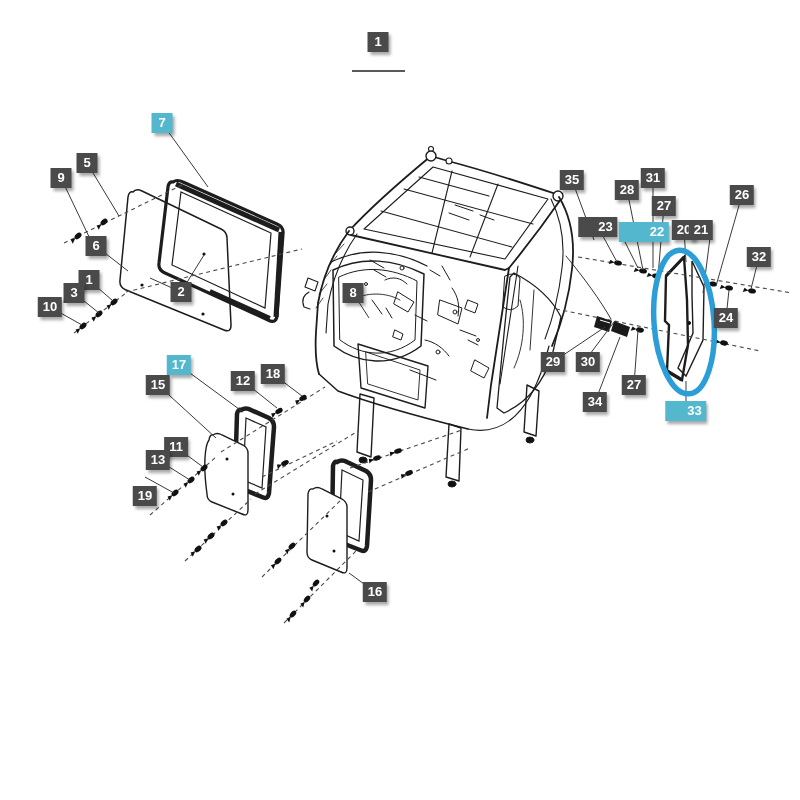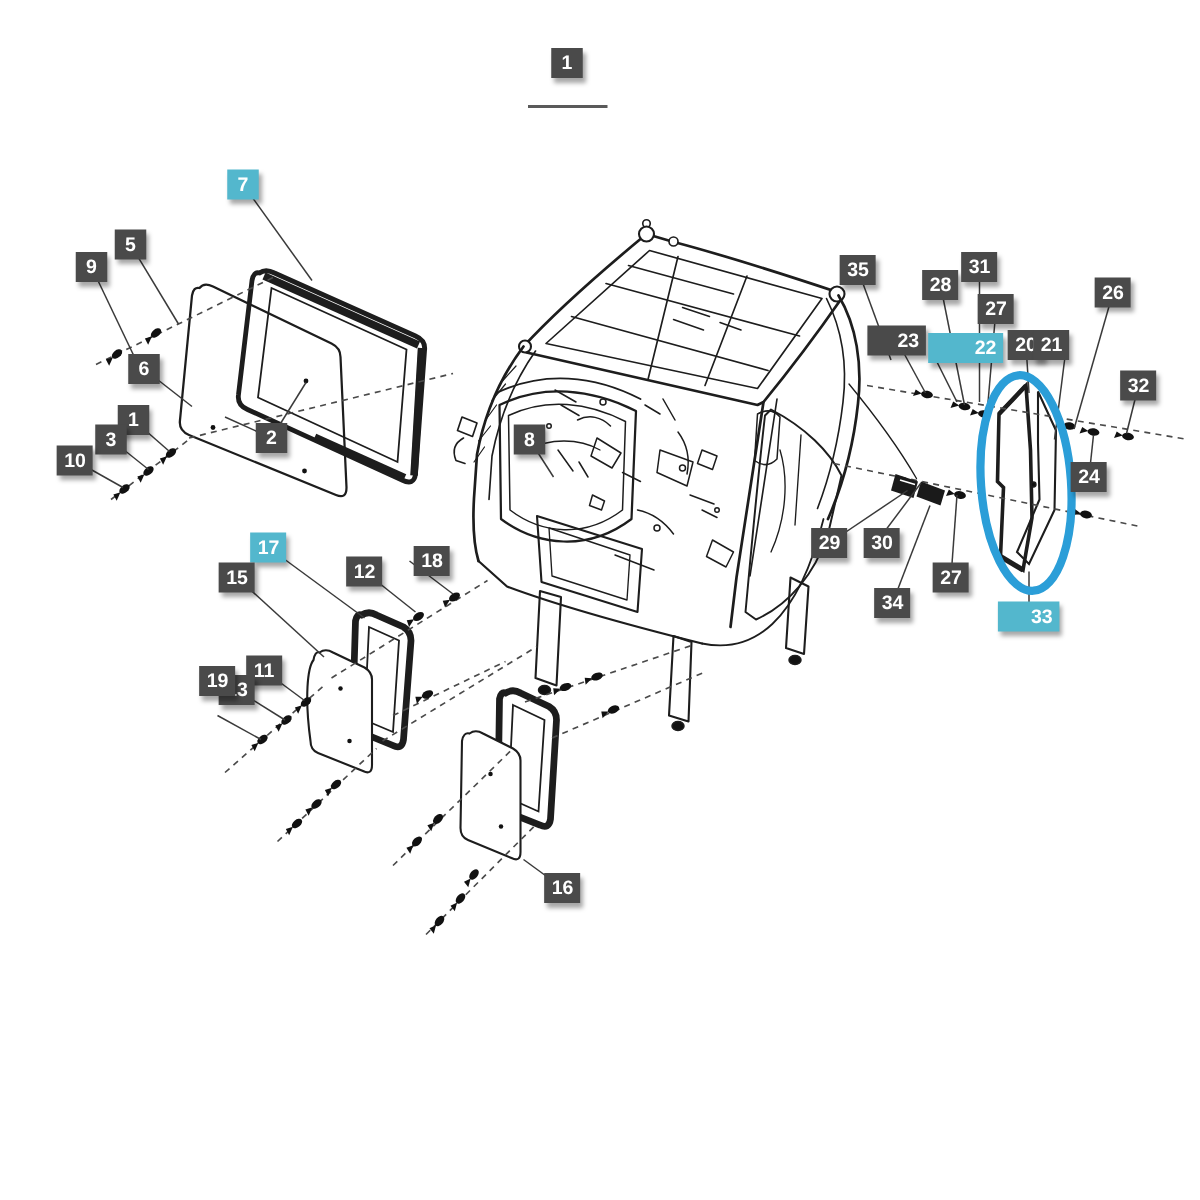--- a/index.html
+++ b/index.html
@@ -270,24 +270,24 @@
       <div class="part-label" style="left: 61px; top: 178px;">9</div>
       <div class="part-label" style="left: 96px; top: 246px;">6</div>
       <div class="part-label" style="left: 89px; top: 280px;">1</div>
       <div class="part-label" style="left: 74px; top: 293px;">3</div>
       <div class="part-label" style="left: 50px; top: 307px;">10</div>
       <div class="part-label" style="left: 181px; top: 292px;">2</div>
       <div class="part-label" style="left: 353px; top: 293px;">8</div>
       <div class="part-label highlight" style="left: 179px; top: 365px;">17</div>
       <div class="part-label" style="left: 158px; top: 385px;">15</div>
       <div class="part-label" style="left: 243px; top: 381px;">12</div>
-      <div class="part-label" style="left: 288px; top: 374px;">18</div>
+      <div class="part-label" style="left: 273px; top: 374px;">18</div>
       <div class="part-label" style="left: 176px; top: 447px;">11</div>
       <div class="part-label" style="left: 158px; top: 460px;">13</div>
-      <div class="part-label" style="left: 145px; top: 454px;">19</div>
+      <div class="part-label" style="left: 145px; top: 496px;">19</div>
       <div class="part-label" style="left: 375px; top: 592px;">16</div>
       <div class="part-label" style="left: 572px; top: 180px;">35</div>
       <div class="part-label" style="left: 627px; top: 190px;">28</div>
       <div class="part-label" style="left: 653px; top: 178px;">31</div>
       <div class="part-label" style="left: 664px; top: 206px;">27</div>
       <div class="part-label" style="left: 598px; top: 227px; padding-left: 20px;">23</div>
       <div class="part-label highlight" style="left: 644px; top: 232px; padding-left: 31px;">22</div>
       <div class="part-label" style="left: 684px; top: 230px;">20</div>
       <div class="part-label" style="left: 701px; top: 230px;">21</div>
       <div class="part-label" style="left: 742px; top: 195px;">26</div>

